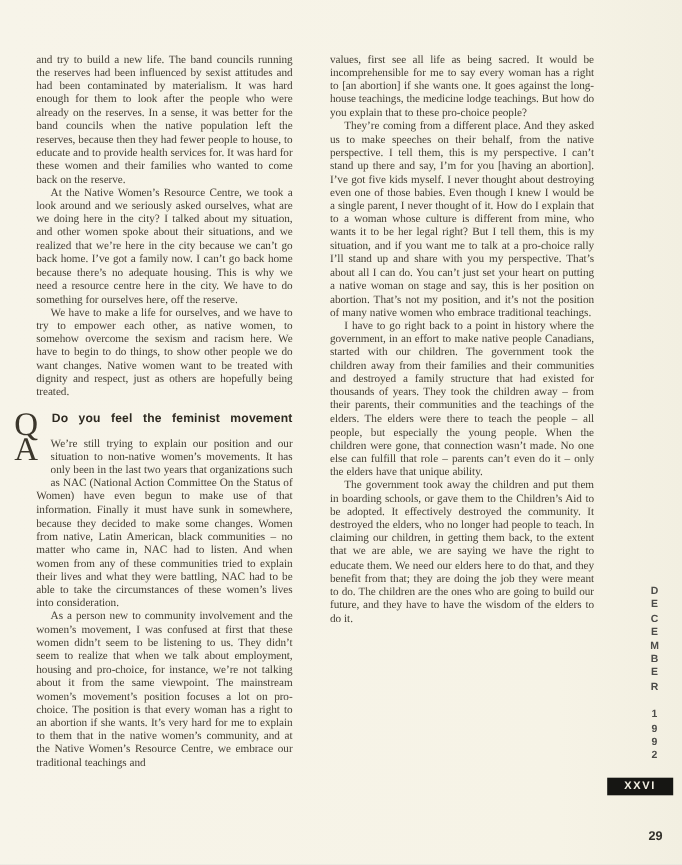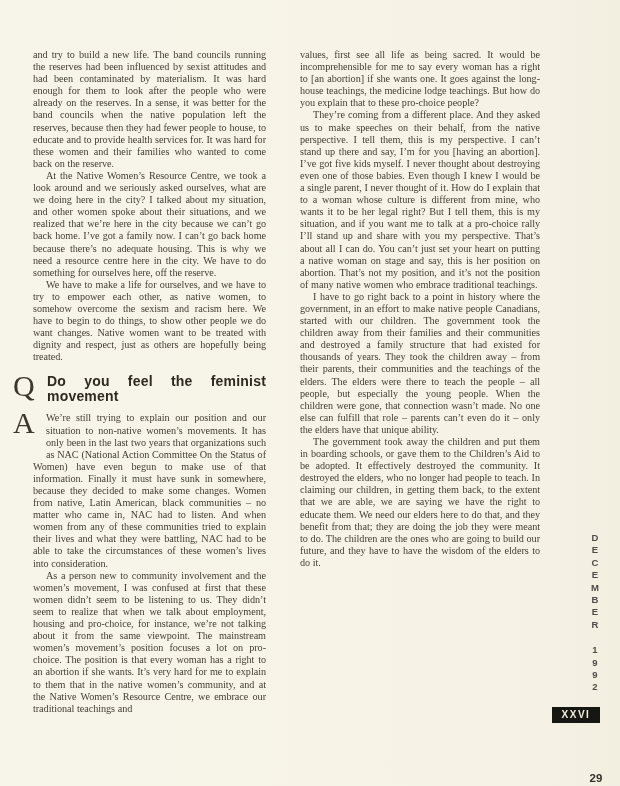--- a/index.html
+++ b/index.html
@@ -43,21 +43,21 @@
     font-size:30px;
     line-height:30px;
     color:#3c372c;
   }
   .q-marker { left:-20px; top:-3px; }
   .a-marker { left:-20px; top:-4px; }
   .q-bold {
     display:block;
     font-family:"Liberation Sans", sans-serif;
     font-weight:bold;
-    font-size:14px;
+    font-size:11px;
     line-height:14.5px;
     letter-spacing:0.2px;
     color:#2e2a21;
     text-align:justify;
     text-align-last:justify;
   }
   .q-rest {
     display:block;
     font-size:10.6px;
     line-height:12.5px;
@@ -78,33 +78,33 @@
     text-align:center;
     font-family:"Liberation Sans", sans-serif;
     font-weight:bold;
     color:#4c4c49;
   }
   .vchar { font-size:9.5px; line-height:12.4px; height:12.4px; }
   .vgap  { height:13px; }
   .badge {
     position:absolute;
     left:552px; top:707px;
-    width:48px; height:16px;
+    width:60px; height:16px;
     background:#161613;
     color:#f2efe2;
     font-family:"Liberation Sans", sans-serif;
     font-weight:bold;
     font-size:10px;
     line-height:16px;
     text-align:center;
     letter-spacing:1.5px;
   }
   .page-num {
     position:absolute;
-    left:583px; top:772px;
+    left:583px; top:755px;
     width:26px;
     text-align:center;
     font-family:"Liberation Sans", sans-serif;
     font-weight:bold;
     font-size:11.5px;
     color:#32302b;
   }
 </style>
 </head>
 <body>

